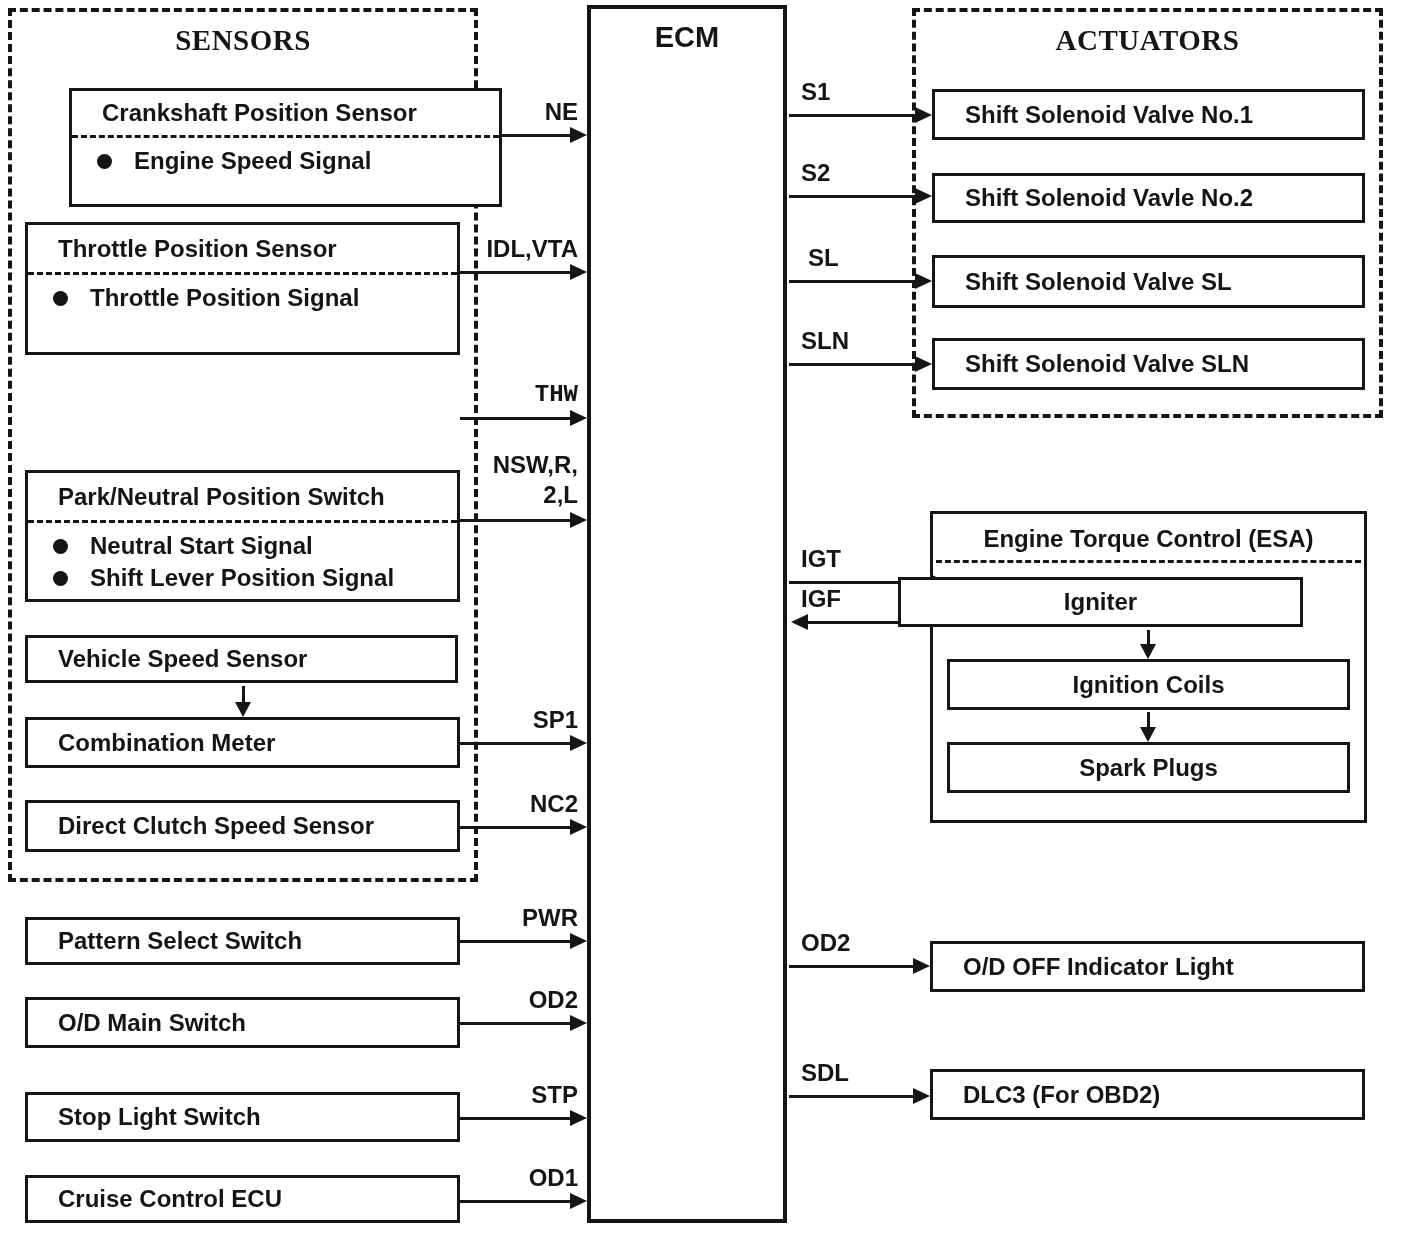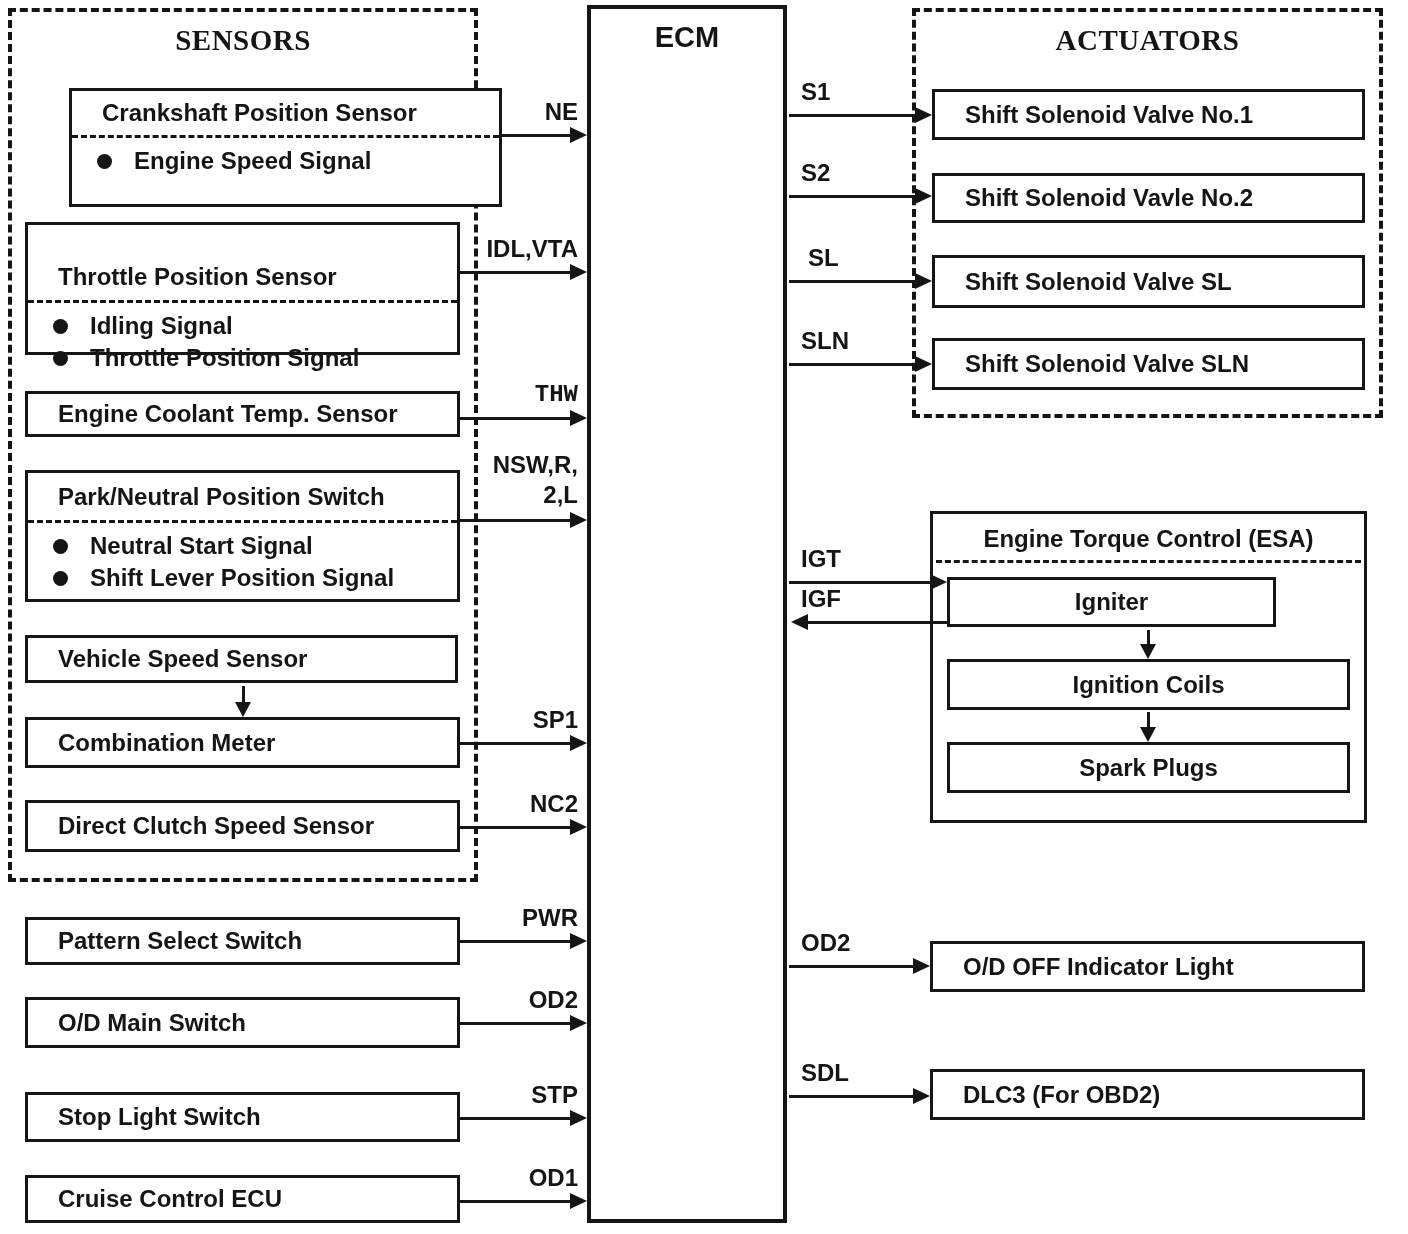--- a/index.html
+++ b/index.html
@@ -161,37 +161,30 @@
     <div class="node-divider"></div>
     <div class="bullets">
       <div class="bullet-row">
           <span class="dot"></span>
           <span>Engine Speed Signal</span>
         </div>
     </div>
   </div>
 
   <div class="node" style="left:25px; top:222px; width:435px; height:133px;">
-    <div class="node-title" style="height:47px;margin-top:28px;">Throttle Position Sensor</div>
+    <div class="node-title" style="height:47px;">Throttle Position Sensor</div>
     <div class="node-divider"></div>
     <div class="bullets">
       <div class="bullet-row">
           <span class="dot"></span>
-          <span>Idling Signal</span>
-        </div>
-      <div class="bullet-row">
-          <span class="dot"></span>
           <span>Throttle Position Signal</span>
         </div>
     </div>
   </div>
 
-  <div class="node" style="left:25px; top:391px; width:435px; height:46px;">
-    <div class="node-label">Engine Coolant Temp. Sensor</div>
-  </div>
 
   <div class="node" style="left:25px; top:470px; width:435px; height:132px;">
     <div class="node-title" style="height:47px;">Park/Neutral Position Switch</div>
     <div class="node-divider"></div>
     <div class="bullets">
       <div class="bullet-row">
           <span class="dot"></span>
           <span>Neutral Start Signal</span>
         </div>
       <div class="bullet-row">
@@ -243,21 +236,21 @@
 
   <div class="node" style="left:932px; top:338px; width:433px; height:52px;">
     <div class="node-label">Shift Solenoid Valve SLN</div>
   </div>
 
   <div class="group-solid" style="left:930px; top:511px; width:437px; height:312px;">
     <div class="esa-title">Engine Torque Control (ESA)</div>
     <div class="esa-divider"></div>
   </div>
 
-  <div class="node centered" style="left:947px; top:577px; width:329px; height:50px;">
+  <div class="node centered" style="left:898px; top:577px; width:405px; height:50px;">
     <div class="node-label">Igniter</div>
   </div>
 
   <div class="node centered" style="left:947px; top:659px; width:403px; height:51px;">
     <div class="node-label">Ignition Coils</div>
   </div>
 
   <div class="node centered" style="left:947px; top:742px; width:403px; height:51px;">
     <div class="node-label">Spark Plugs</div>
   </div>

